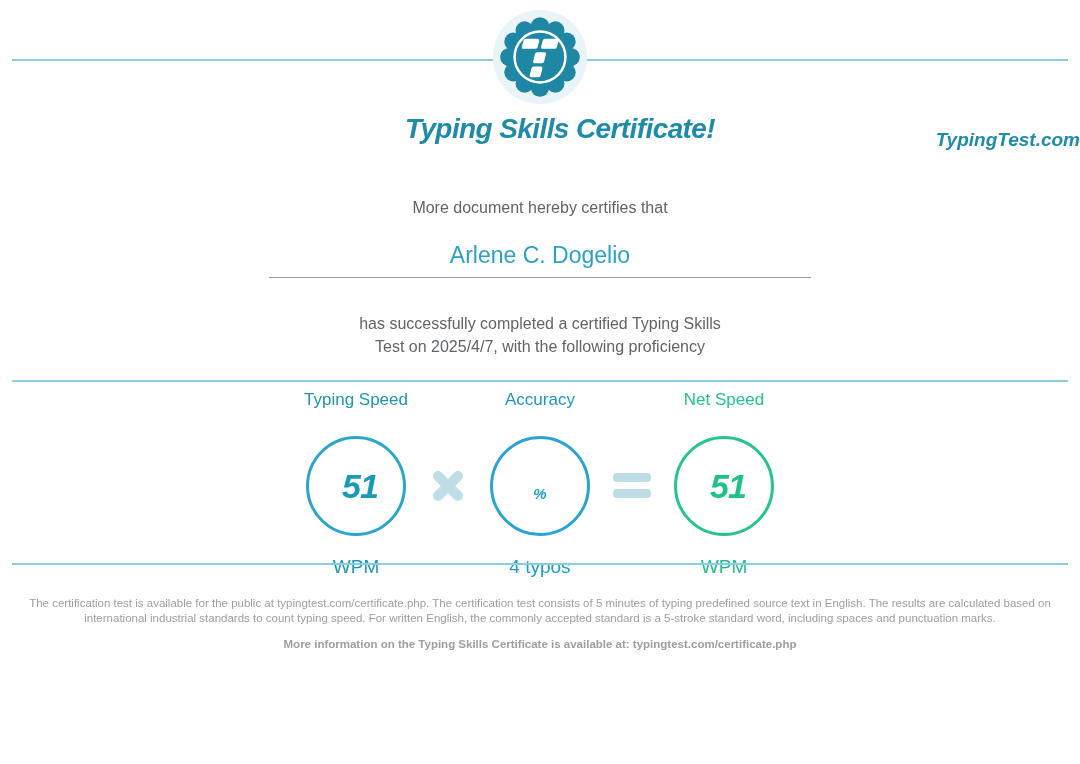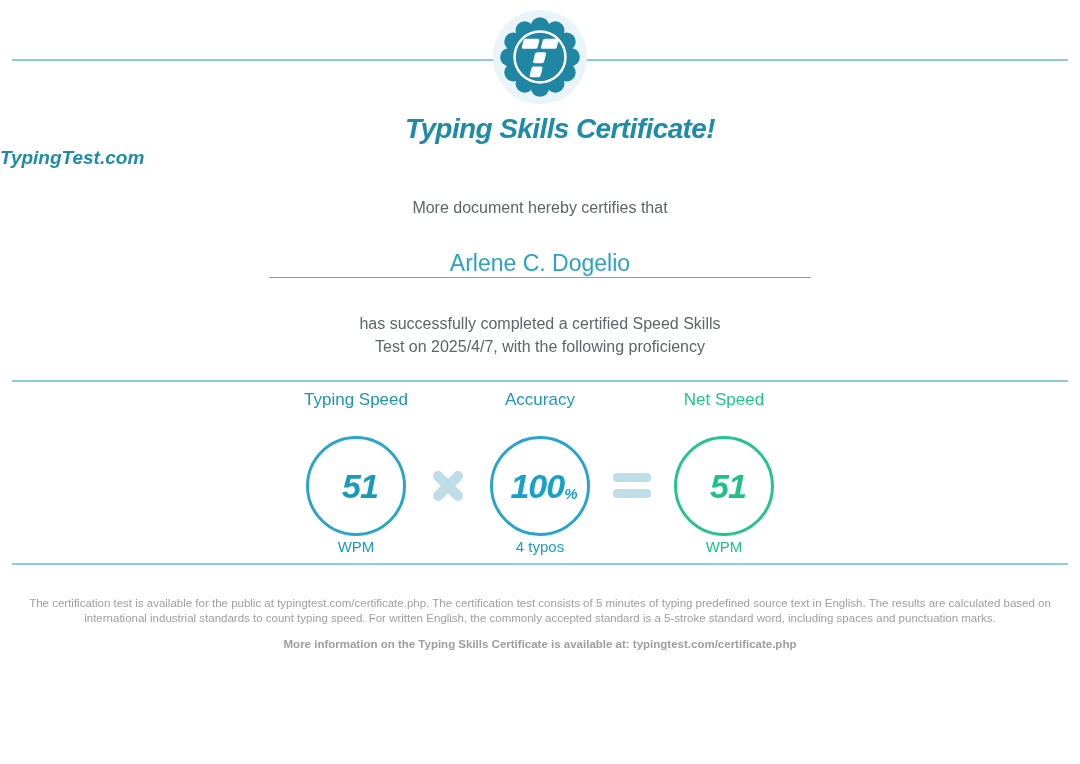--- a/index.html
+++ b/index.html
@@ -12,30 +12,30 @@
   .rule-mid{top:380px;}
   .rule-low{top:563px;}
 
   .logo{position:absolute;top:9px;left:50%;transform:translateX(-50%);width:96px;height:96px;}
 
   .title{
     position:absolute;top:113px;width:100%;text-align:center;
     font-size:28px;font-weight:bold;font-style:italic;color:#1e8ca8;letter-spacing:-0.6px;padding-left:20px;
   }
   .site{
-    position:absolute;top:147px;width:100%;text-align:left;
+    position:absolute;top:129px;width:100%;text-align:right;
     font-size:19px;font-weight:bold;font-style:italic;color:#1e8ca8;
   }
   .certifies{
     position:absolute;top:199px;width:100%;text-align:center;
     font-size:16px;color:#5f6469;
   }
   .name{
     position:absolute;top:242px;width:100%;text-align:center;
-    font-size:23px;color:#2ba1c4;margin-top:8px;
+    font-size:23px;color:#2ba1c4;
   }
   .name-underline{
     position:absolute;top:277px;left:50%;transform:translateX(-50%);
     width:542px;height:1px;background:#9b9b9b;
   }
   .completion{
     position:absolute;top:312px;width:100%;text-align:center;
     font-size:16px;line-height:23px;color:#5f6469;
   }
 
@@ -47,21 +47,21 @@
   .stat-label{font-size:17px;line-height:20px;}
   .circle{
     margin-top:26px;width:94px;height:94px;border-radius:50%;border:3px solid;
     display:flex;align-items:baseline;justify-content:center;
   }
   .value{
     font-size:34px;font-weight:bold;font-style:italic;letter-spacing:-1px;
     align-self:center;line-height:94px;margin-left:8px;
   }
   .pct{font-size:15px;font-weight:bold;font-style:italic;align-self:center;margin-top:14px;}
-  .sub{margin-top:2px;font-size:15px;}
+  .sub{margin-top:20px;font-size:19px;}
 
   .stat--1 .stat-label{color:#1d95af;}
   .stat--1 .circle{border-color:#29a6c9;}
   .stat--1 .value,.stat--1 .sub{color:#1a9ab9;}
   .stat--2 .stat-label{color:#1e96c2;}
   .stat--2 .circle{border-color:#29a3d1;}
   .stat--2 .value,.stat--2 .pct,.stat--2 .sub{color:#18a0ca;}
   .stat--3 .stat-label{color:#20c58e;}
   .stat--3 .circle{border-color:#25c48f;}
   .stat--3 .value,.stat--3 .sub{color:#1fc189;}
@@ -122,21 +122,21 @@
 
 <div class="title">Typing Skills Certificate!</div>
 <div class="site">TypingTest.com</div>
 
 <div class="certifies">More document hereby certifies that</div>
 
 <div class="name">Arlene C. Dogelio</div>
 <div class="name-underline"></div>
 
 <div class="completion">
-  <div>has successfully completed a certified Speed Skills</div>
+  <div>has successfully completed a certified Typing Skills</div>
   <div>Test on 2025/4/7, with the following proficiency</div>
 </div>
 
 <div class="rule rule-mid"></div>
 
 <div class="stats">
 
   <div class="stat stat--1">
     <div class="stat-label">Typing Speed</div>
     <div class="circle">
@@ -146,21 +146,20 @@
   </div>
 
   <div class="op op-x">
     <div class="bar bar1"></div>
     <div class="bar bar2"></div>
   </div>
 
   <div class="stat stat--2">
     <div class="stat-label">Accuracy</div>
     <div class="circle">
-      <div class="value">100</div>
       <div class="pct">%</div>
     </div>
     <div class="sub">4 typos</div>
   </div>
 
   <div class="op op-eq">
     <div class="bar bar1"></div>
     <div class="bar bar2"></div>
   </div>
 

